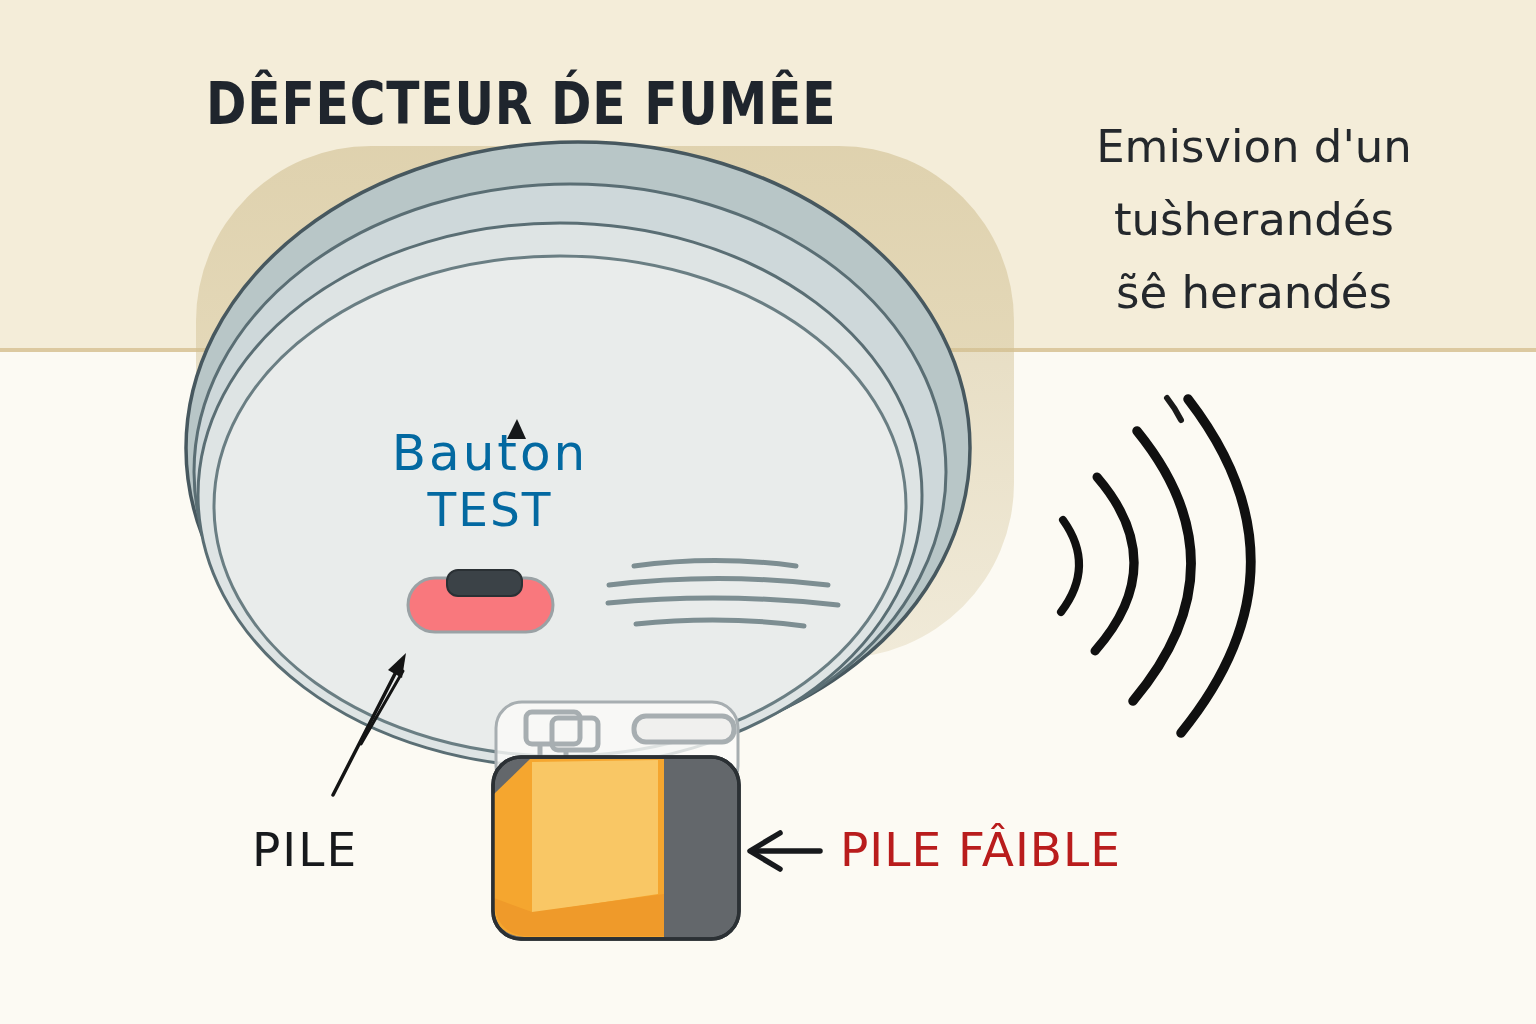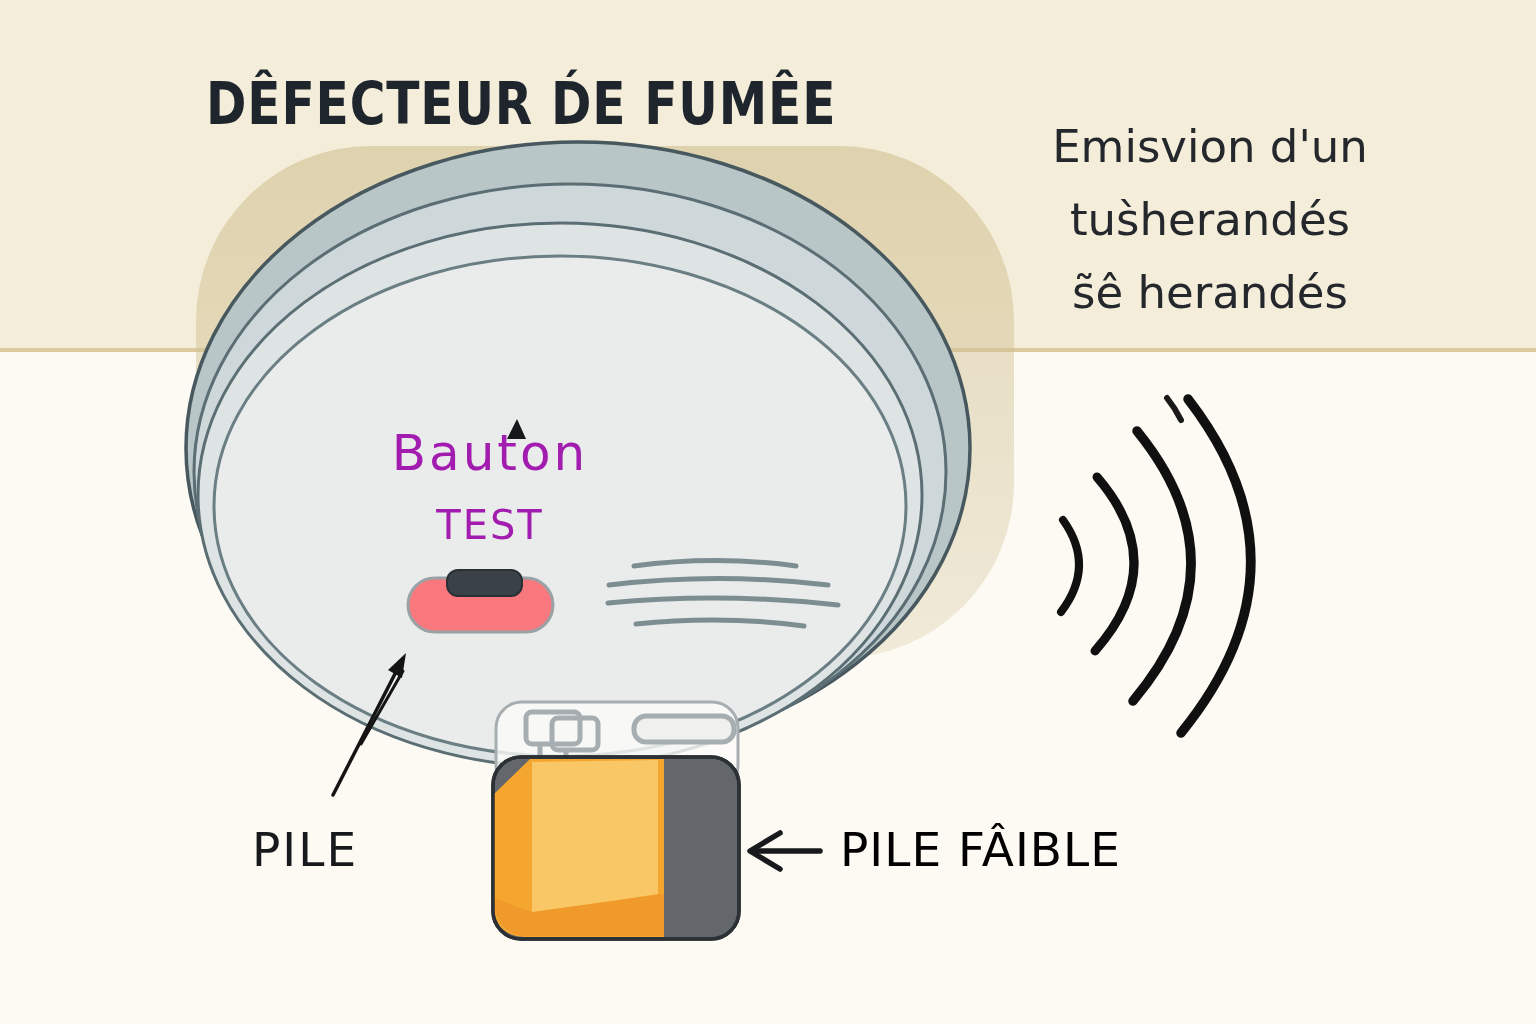--- a/index.html
+++ b/index.html
@@ -9,35 +9,35 @@
     font-family:"DejaVu Sans",sans-serif;
   }
   #scene{position:absolute;left:0;top:0;width:1536px;height:1024px;}
   .label{position:absolute;color:#20262e;white-space:nowrap;}
   .title{
     left:206px;top:70px;
     font-size:58px;font-weight:bold;letter-spacing:1px;
     transform:scaleX(0.84);transform-origin:left top;color:#1f252d;
   }
   .note{
-    left:1010px;top:110px;width:400px;
+    left:1054px;top:110px;width:400px;
     font-size:45px;line-height:73px;text-align:center;color:#24282c;
   }
   .btn-label{
-    left:360px;top:424px;width:260px;text-align:center;color:#a21caf;
+    left:360px;top:424px;width:260px;text-align:center;color:#0369a1;
   }
   .btn-label .l1{font-size:50px;letter-spacing:3px;}
-  .btn-label .l2{font-size:40px;letter-spacing:2px;margin-top:20px;}
+  .btn-label .l2{font-size:47px;letter-spacing:2px;}
   .pile{
     left:252px;top:822px;width:160px;text-align:left;
     font-size:47px;letter-spacing:2px;color:#17191c;
   }
   .pile-faible{
     left:840px;top:822px;
-    font-size:47px;letter-spacing:1px;color:#000000;
+    font-size:47px;letter-spacing:1px;color:#b91c1c;
   }
 </style>
 </head>
 <body>
 
 <svg id="scene" viewBox="0 0 1536 1024" aria-hidden="true">
   <defs>
     <linearGradient id="shadowGrad" x1="0" y1="0" x2="0" y2="1">
       <stop offset="0" stop-color="#d2c194" stop-opacity="0.62"></stop>
       <stop offset="1" stop-color="#d2c194" stop-opacity="0.28"></stop>

